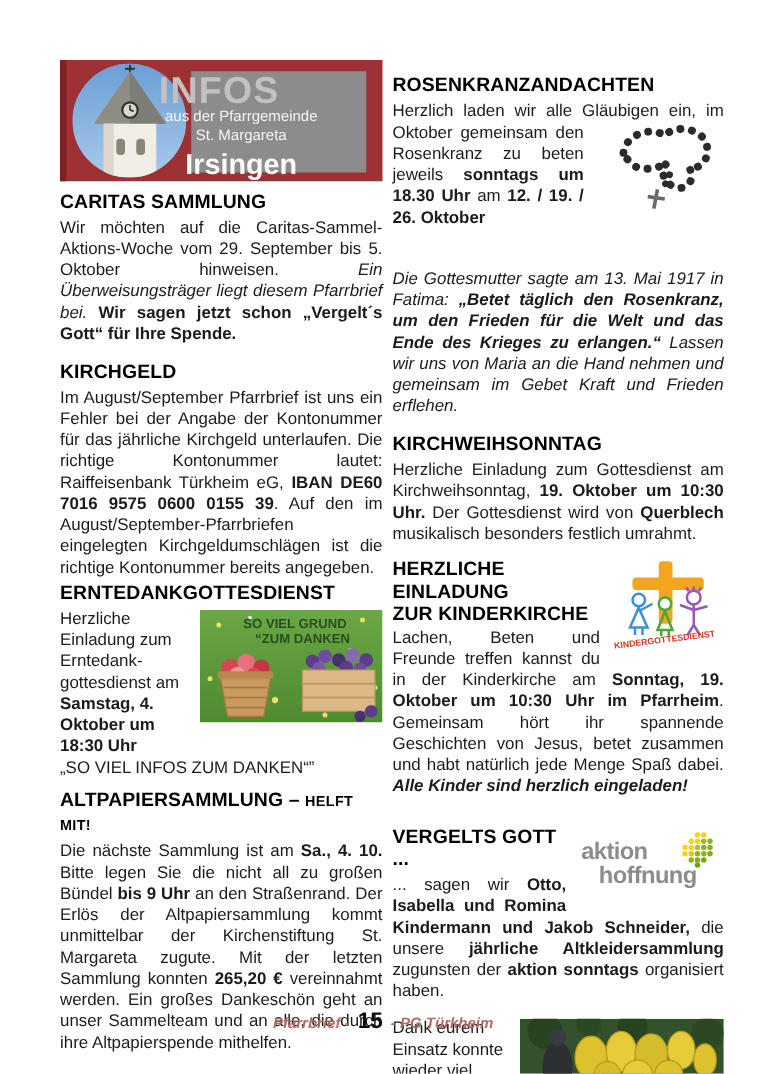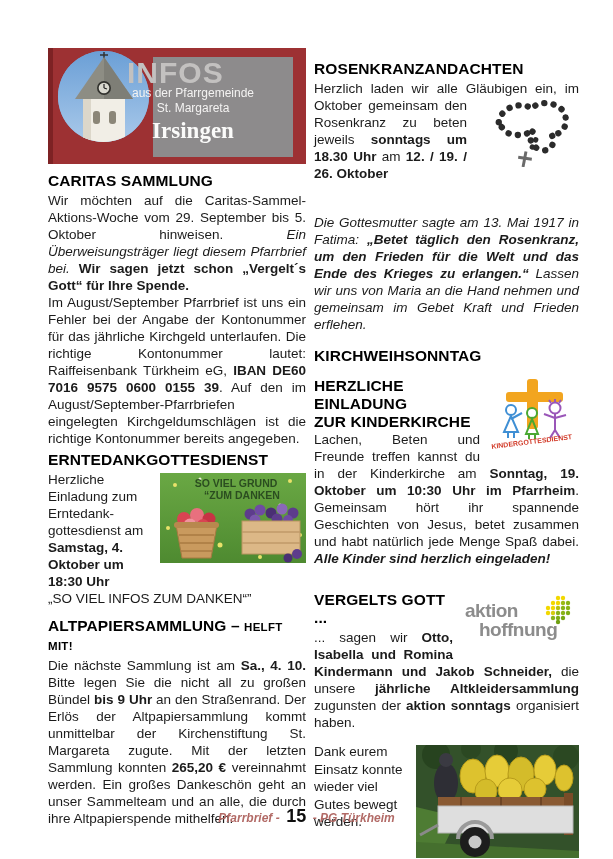--- a/index.html
+++ b/index.html
@@ -19,35 +19,35 @@
   p.body {
     font-size:13.5px; line-height:17px; margin:0; text-align:justify;
   }
   p.body.left { text-align:left; }
   .run-b  { font-weight:bold; }
   .run-i  { font-style:italic; }
   .run-bi { font-weight:bold; font-style:italic; }
 
   
   .hdr {
-    position:relative; height:116px; margin-top:4px; background:#9d3133;
+    position:relative; height:97px; margin-top:4px; background:#9d3133;
     border-left:5px solid #7d2224; box-sizing:border-box;
   }
   .hdr-gray { position:absolute; left:100px; right:13px; top:9px; bottom:7px; background:#8d8b8c; }
   .hdr-photo {
     position:absolute; left:5px; top:3px; width:91px; height:91px;
     border-radius:50%; overflow:hidden; background:#7aa7d6;
   }
   .hdr-title {
     position:absolute; left:74px; top:8px; font-size:30px; font-weight:bold;
     color:#c3c1c0; letter-spacing:1px;
   }
   .hdr-text { position:absolute; right:33px; top:38px; width:160px; text-align:center; color:#f4f3f2; }
   .hdr-sub { font-size:12px; line-height:15px; }
-  .hdr-place { font-size:23px; line-height:26px; font-weight:bold; margin-top:2px; color:#fbfbfa;font-family:Liberation Serif, serif; }
+  .hdr-place { font-size:23px; line-height:26px; font-weight:bold; margin-top:2px; color:#fbfbfa; }
 
   
   .pusher { float:right; width:0; height:17px; }
   .ernte-img  { float:right; width:146px; height:90px; margin:2px 0 2px 6px; }
   .rosary-img { float:right; clear:right; width:108px; height:70px; margin:0 0 2px 4px; }
   .kinder-logo{ float:right; width:95px; height:72px; margin:0 0 2px 4px; }
   .ah-logo    { float:right; width:120px; height:52px; margin:2px 0 4px 6px; }
   .trailer-img{ float:right; width:163px; height:113px; margin:2px 0 0 6px; }
 
   .quote-line { clear:both; font-size:13.5px; line-height:17px; margin:0; }
@@ -102,20 +102,21 @@
           <div class="hdr-place">Irsingen</div>
         </div>
       </div>
 
       <div>
         <h2 class="sec" style="margin-top:8px">CARITAS SAMMLUNG</h2>
         <p class="body"><span>Wir möchten auf die Caritas-Sammel-Aktions-Woche vom 29. September bis 5. Oktober hinweisen. </span><span class="run-i">Ein Überweisungsträger liegt diesem Pfarrbrief bei.</span><span> </span><span class="run-b">Wir sagen jetzt schon „Vergelt´s Gott“ für Ihre Spende.</span></p>
       </div>
 
       <div>
+        <h2 class="sec">KIRCHGELD</h2>
         <p class="body"><span>Im August/September Pfarrbrief ist uns ein Fehler bei der Angabe der Kontonummer für das jährliche Kirchgeld unterlaufen. Die richtige Kontonummer lautet: Raiffeisenbank Türkheim eG,  </span><span class="run-b">IBAN DE60 7016 9575 0600 0155 39</span><span>. Auf den im August/September-Pfarrbriefen eingelegten Kirchgeldumschlägen ist die richtige Kontonummer bereits angegeben.</span></p>
       </div>
 
       <div>
         <h2 class="sec" style="margin-top:4px">ERNTEDANKGOTTESDIENST</h2>
         <p class="body left">
           <svg class="ernte-img" viewBox="0 0 146 90">
             <defs>
               <linearGradient id="grass" x1="0" y1="0" x2="0" y2="1">
                 <stop offset="0" stop-color="#6aa844"></stop>
@@ -184,20 +185,21 @@
             <line x1="56" y1="56" x2="53" y2="72" stroke="#6a6a6a" stroke-width="3"></line>
             <line x1="48" y1="62" x2="62" y2="64" stroke="#6a6a6a" stroke-width="3"></line>
           </svg>
           <span><span>Herzlich laden wir alle Gläubigen ein, im Oktober gemeinsam den Rosenkranz zu beten jeweils </span><span class="run-b">sonntags um 18.30 Uhr</span><span> am </span><span class="run-b">12. / 19. / 26. Oktober</span></span>
         </p>
         <p class="body" style="margin-top:32px"><span class="run-i">Die Gottesmutter sagte am 13. Mai 1917 in Fatima: </span><span class="run-bi">„Betet täglich den Rosenkranz, um den Frieden für die Welt und das Ende des Krieges zu erlangen.“</span><span class="run-i"> Lassen wir uns von Maria an die Hand nehmen und gemeinsam im Gebet Kraft und Frieden erflehen.</span></p>
       </div>
 
       <div>
         <h2 class="sec">KIRCHWEIHSONNTAG</h2>
+        <p class="body"><span>Herzliche Einladung zum Gottesdienst am Kirchweihsonntag, </span><span class="run-b">19. Oktober um 10:30 Uhr.</span><span> Der Gottesdienst wird von </span><span class="run-b">Querblech</span><span> musikalisch besonders festlich umrahmt.</span></p>
       </div>
 
       <div>
         <div style="margin-top:12px">
           <svg class="kinder-logo" viewBox="0 0 95 72">
             <rect x="43" y="2" width="11" height="50" rx="3" fill="#f2a51f"></rect>
             <rect x="22" y="15" width="57" height="10" rx="3" fill="#f2a51f"></rect>
             <g fill="none" stroke="#3f8fd4" stroke-width="2">
               <circle cx="27" cy="33" r="5" fill="#fff"></circle>
               <path d="M27,39 L20,55 L34,55 Z"></path>

